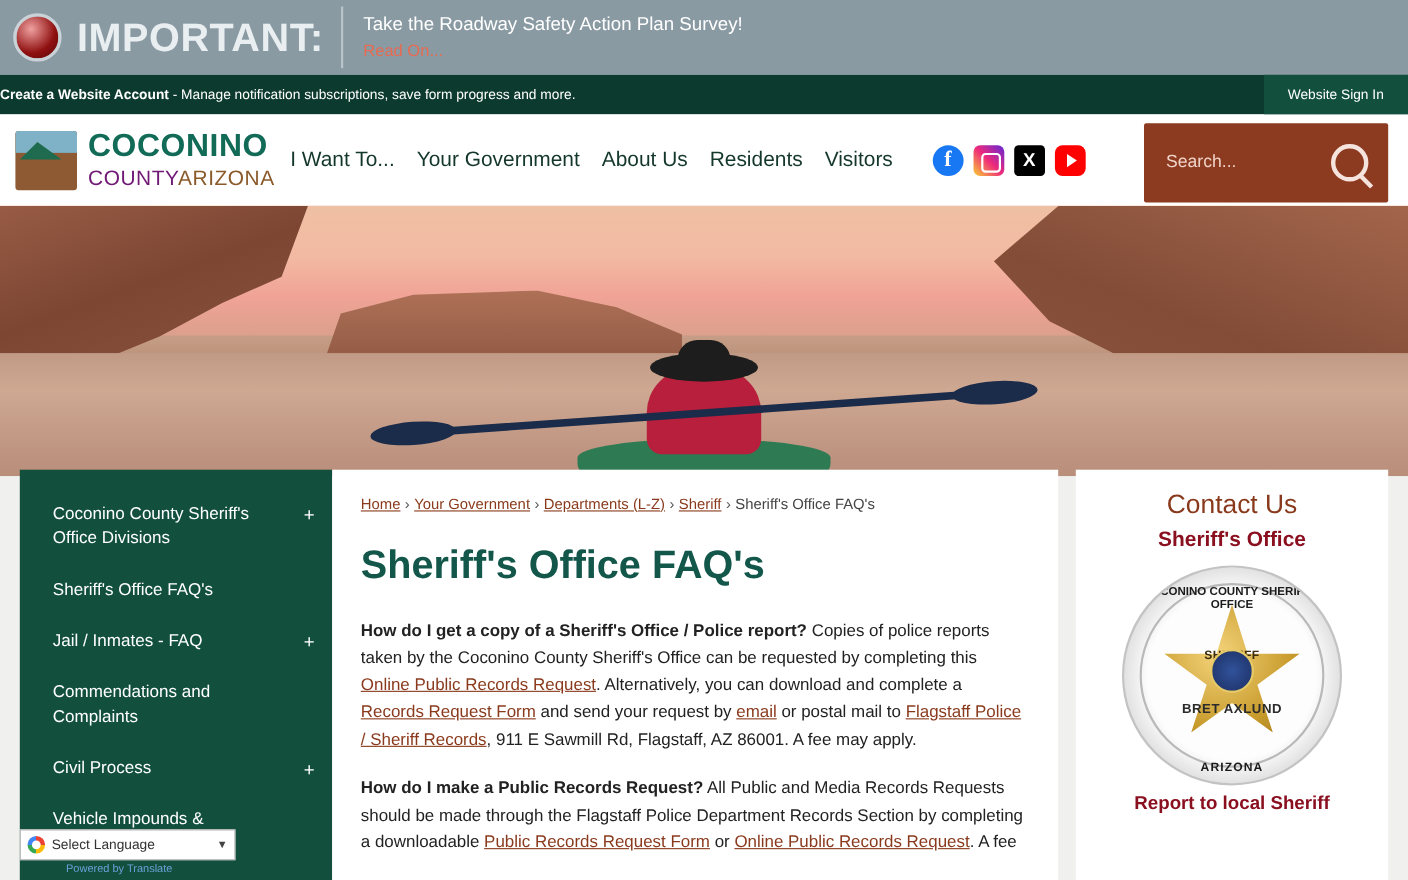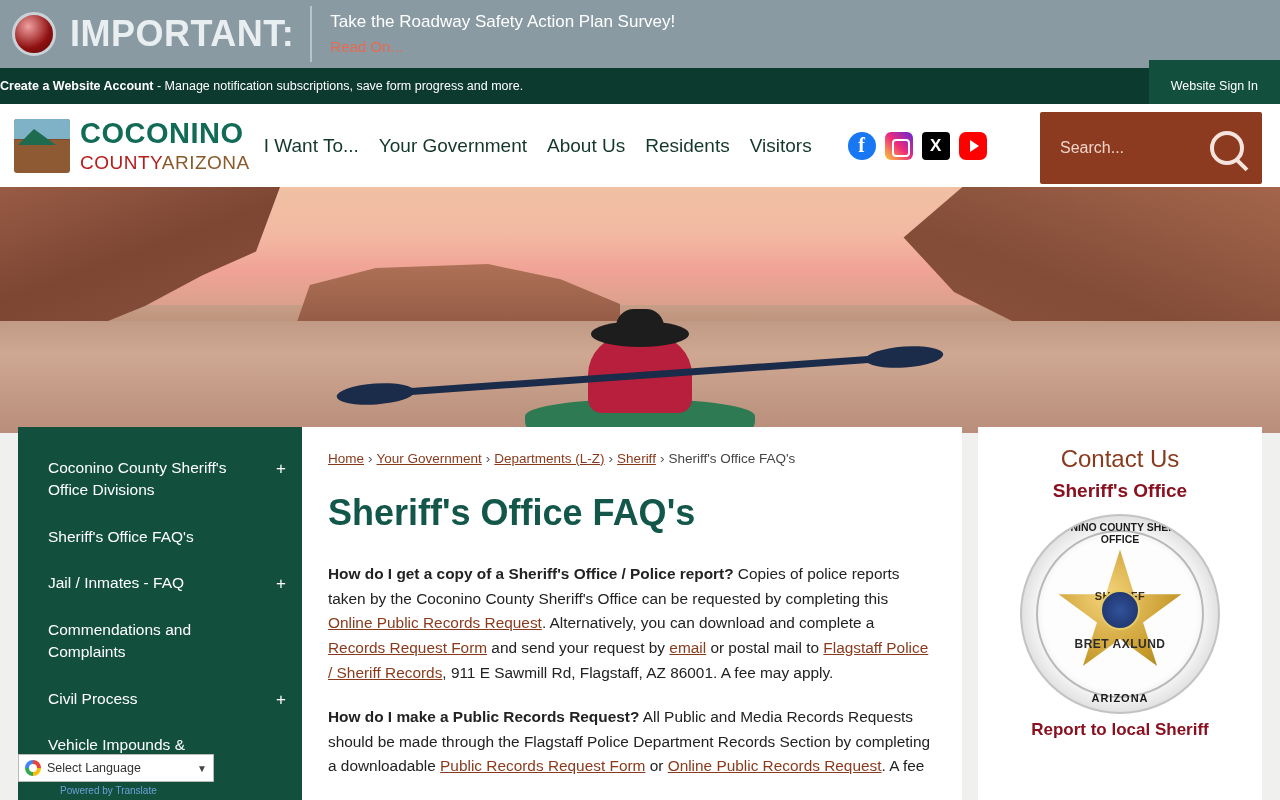--- a/index.html
+++ b/index.html
@@ -48,21 +48,21 @@
   .account-bar {
     height: 36px;
     background: #0d3a2e;
     display: flex;
     align-items: center;
     justify-content: space-between;
   }
   .account-left { font-size: 12.5px; color: #ffffff; }
   .account-left b { font-weight: bold; }
   .signin-btn {
-    height: 52px;
+    height: 37px;
     background: #12503d;
     color: #ffffff;
     font-size: 12.5px;
     display: flex; align-items: center;
     padding: 0 22px;
   }
 
   
   .header {
     height: 83px;
@@ -84,21 +84,21 @@
     background: #7fb2c6;
   }
   .logo-mark:after {
     content: ""; position: absolute; left: 4px; top: 10px;
     border-left: 16px solid transparent; border-right: 22px solid transparent;
     border-bottom: 16px solid #1f6b4f;
   }
   .logo-text { margin-left: 10px; line-height: 1; }
   .logo-top { font-size: 29px; color: #116b56; font-weight: bold; letter-spacing: .5px; }
   .logo-bot { font-size: 19px; margin-top: 5px; letter-spacing: .5px; }
-  .logo-bot .county { color: #b91c1c; font-weight: normal; }
+  .logo-bot .county { color: #701a75; font-weight: normal; }
   .logo-bot .az { color: #8a5a2b; }
 
   .nav { display: flex; align-items: center; gap: 20px; margin-left: 14px; }
   .nav-item {
     font-size: 19px; font-weight: normal; color: #14372c; white-space: nowrap;
   }
   .socials { display: flex; align-items: center; gap: 9px; margin-left: 16px; }
   .soc { width: 28px; height: 28px; border-radius: 6px; display: block; }
   .soc-fb { background: #1877f2; border-radius: 50%; position: relative; }
   .soc-fb:after {
@@ -283,21 +283,21 @@
   }
   .badge-t1 {
     position: absolute; left: 0; right: 0; top: 38%;
     font-size: 11px; font-weight: bold; color: #3a2d12; letter-spacing: .5px;
   }
   .badge-t2 {
     position: absolute; left: 0; right: 0; top: 62%;
     font-size: 12px; font-weight: bold; color: #2b2b2b; letter-spacing: .5px;
   }
   .badge-top {
-    position: absolute; left: 0; right: 0; top: 5px;
+    position: absolute; left: 0; right: 0; top: 16px;
     font-size: 10.5px; font-weight: bold; color: #1b1b1b;
   }
   .badge-bot {
     position: absolute; left: 0; right: 0; bottom: 8px;
     font-size: 11px; font-weight: bold; color: #1b1b1b; letter-spacing: 1px;
   }
   .contact-foot {
     font-size: 17px; color: #8a1020; font-weight: bold; margin-top: 6px;
   }
 

